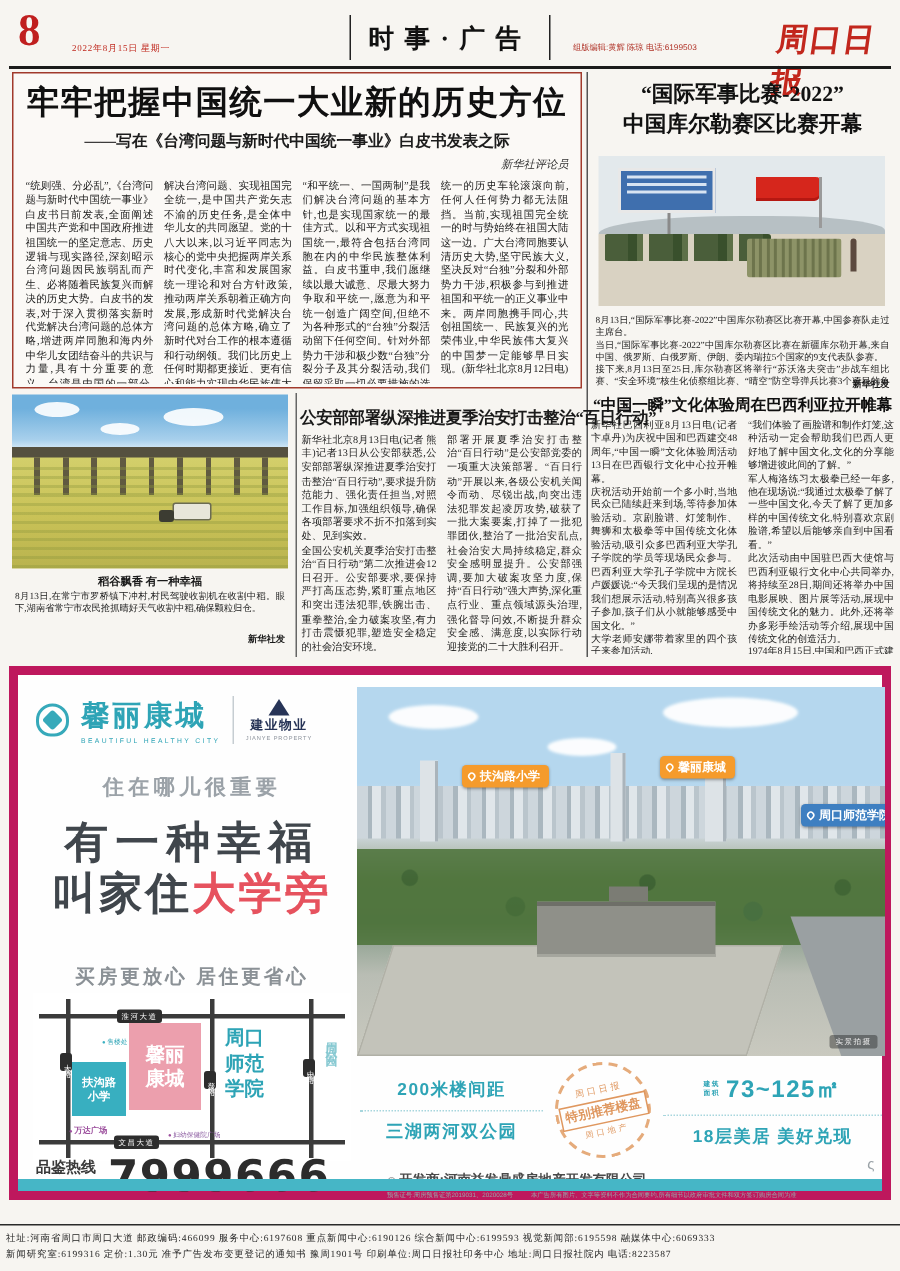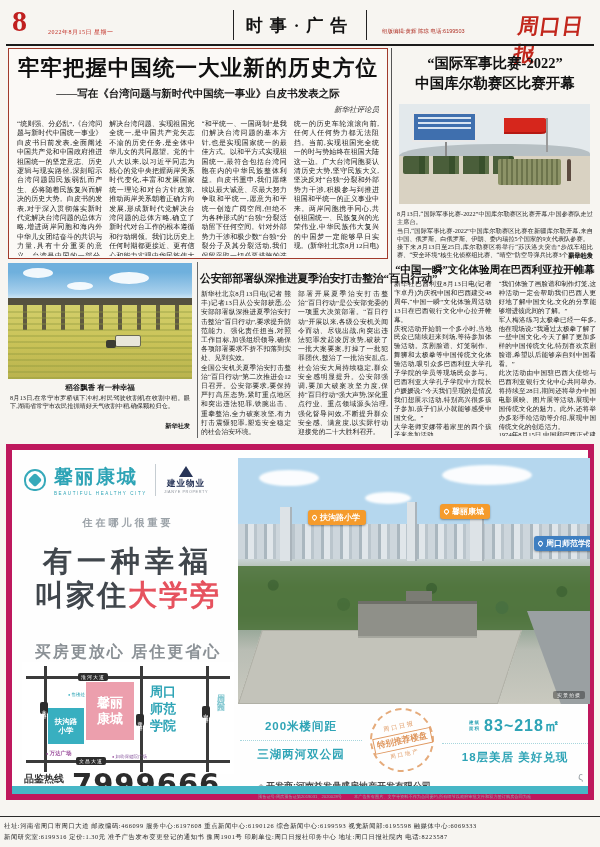--- a/index.html
+++ b/index.html
@@ -78,28 +78,28 @@
   .crest { width:22px; height:22px; border:2px solid #36a9ba; border-radius:50% 50% 45% 45%; position:relative; flex:none; }
   .crest::before { content:""; position:absolute; inset:4px; background:#36a9ba; transform:rotate(45deg); border-radius:2px; }
   .brandcol .cn { font-size:19px; font-weight:800; color:#2ea4b6; letter-spacing:2px; }
   .brandcol .en { font-size:4.5px; color:#2ea4b6; letter-spacing:1.6px; margin-top:1px; }
   .logodiv { width:1px; height:32px; background:#c6cdd2; }
   .jylogo { display:flex; flex-direction:column; align-items:center; }
   .jylogo .tri { width:0; height:0; border-left:7px solid transparent; border-right:7px solid transparent; border-bottom:11px solid #273457; }
   .jylogo .cn { font-size:8.5px; font-weight:800; color:#273457; margin-top:1px; letter-spacing:1px; }
   .jylogo .en { font-size:3.8px; color:#8d939c; letter-spacing:.6px; }
 
-  .slogan1 { position:absolute; left:6px; top:66px; width:220px; text-align:center; font-size:10px; color:#9ba2a8; letter-spacing:3px; font-weight:700; }
+  .slogan1 { position:absolute; left:6px; top:66px; width:220px; text-align:center; font-size:14px; color:#9ba2a8; letter-spacing:3px; font-weight:700; }
   .slogan2 { position:absolute; left:0px; top:92px; width:232px; text-align:center; font-size:29px; font-weight:900; color:#40464c; letter-spacing:5px; }
   .slogan3 { position:absolute; left:0px; top:126px; width:232px; text-align:center; font-size:29px; font-weight:900; color:#40464c; letter-spacing:2px; }
   .slogan3 .red { color:#e6525e; }
   .adpill { position:absolute; left:18px; top:168px; width:196px; height:17px; background:#3bb1c2; border-radius:9px; color:#fff;
       font-size:9.5px; font-weight:700; letter-spacing:1px; display:flex; align-items:center; justify-content:center; }
   .adpill::after { content:""; position:absolute; left:50%; bottom:-5px; margin-left:-5px; border-left:5px solid transparent; border-right:5px solid transparent; border-top:5px solid #3bb1c2; }
-  .slogansub { position:absolute; left:6px; top:192px; width:220px; text-align:center; font-size:16px; color:#8b9196; letter-spacing:2px; font-weight:700; }
+  .slogansub { position:absolute; left:6px; top:192px; width:220px; text-align:center; font-size:13px; color:#8b9196; letter-spacing:2px; font-weight:700; }
 
   .admap { position:absolute; left:10px; top:212px; width:212px; height:112px; background:#fff; overflow:hidden; }
   .road { position:absolute; background:#3b3b3b; }
   .roadlabel { position:absolute; background:#2d2d2d; color:#fff; font-size:5px; padding:1px 3px; border-radius:2px; letter-spacing:1px; white-space:nowrap; }
   .roadlabel.vert { writing-mode:vertical-rl; padding:3px 1px; letter-spacing:2px; }
   .blk-pink { position:absolute; left:64px; top:20px; width:48px; height:58px; background:#ec9fad; color:#fff; font-weight:800; font-size:13px;
       line-height:1.2; display:flex; align-items:center; justify-content:center; text-align:center; white-space:pre-line; }
   .blk-teal { position:absolute; left:26px; top:46px; width:36px; height:36px; background:#38afc0; color:#fff; font-weight:700; font-size:7.5px;
       line-height:1.25; display:flex; align-items:center; justify-content:center; text-align:center; white-space:pre-line; }
   .lbl-uni { position:absolute; left:128px; top:22px; color:#2ea4b6; font-weight:800; font-size:13px; line-height:1.3; white-space:pre-line; text-align:center; }
@@ -323,21 +323,21 @@
     </div>
     <div class="stamp">
       <div class="t">周口日报</div>
       <div class="m">特别推荐楼盘</div>
       <div class="b">周口地产</div>
     </div>
     <div class="featcell right">
       <div class="arearow">
         <span class="areaprefix">建筑
 面积</span>
-        <span class="areaval">83~218㎡</span>
+        <span class="areaval">73~125㎡</span>
       </div>
       <div class="dotted"></div>
       <div>18层美居 美好兑现</div>
     </div>
   </div>
 
   <div class="adbottom">
     <span class="dev">开发商:河南益发鼎盛房地产开发有限公司</span>
   </div>
   <div class="adtiny">

